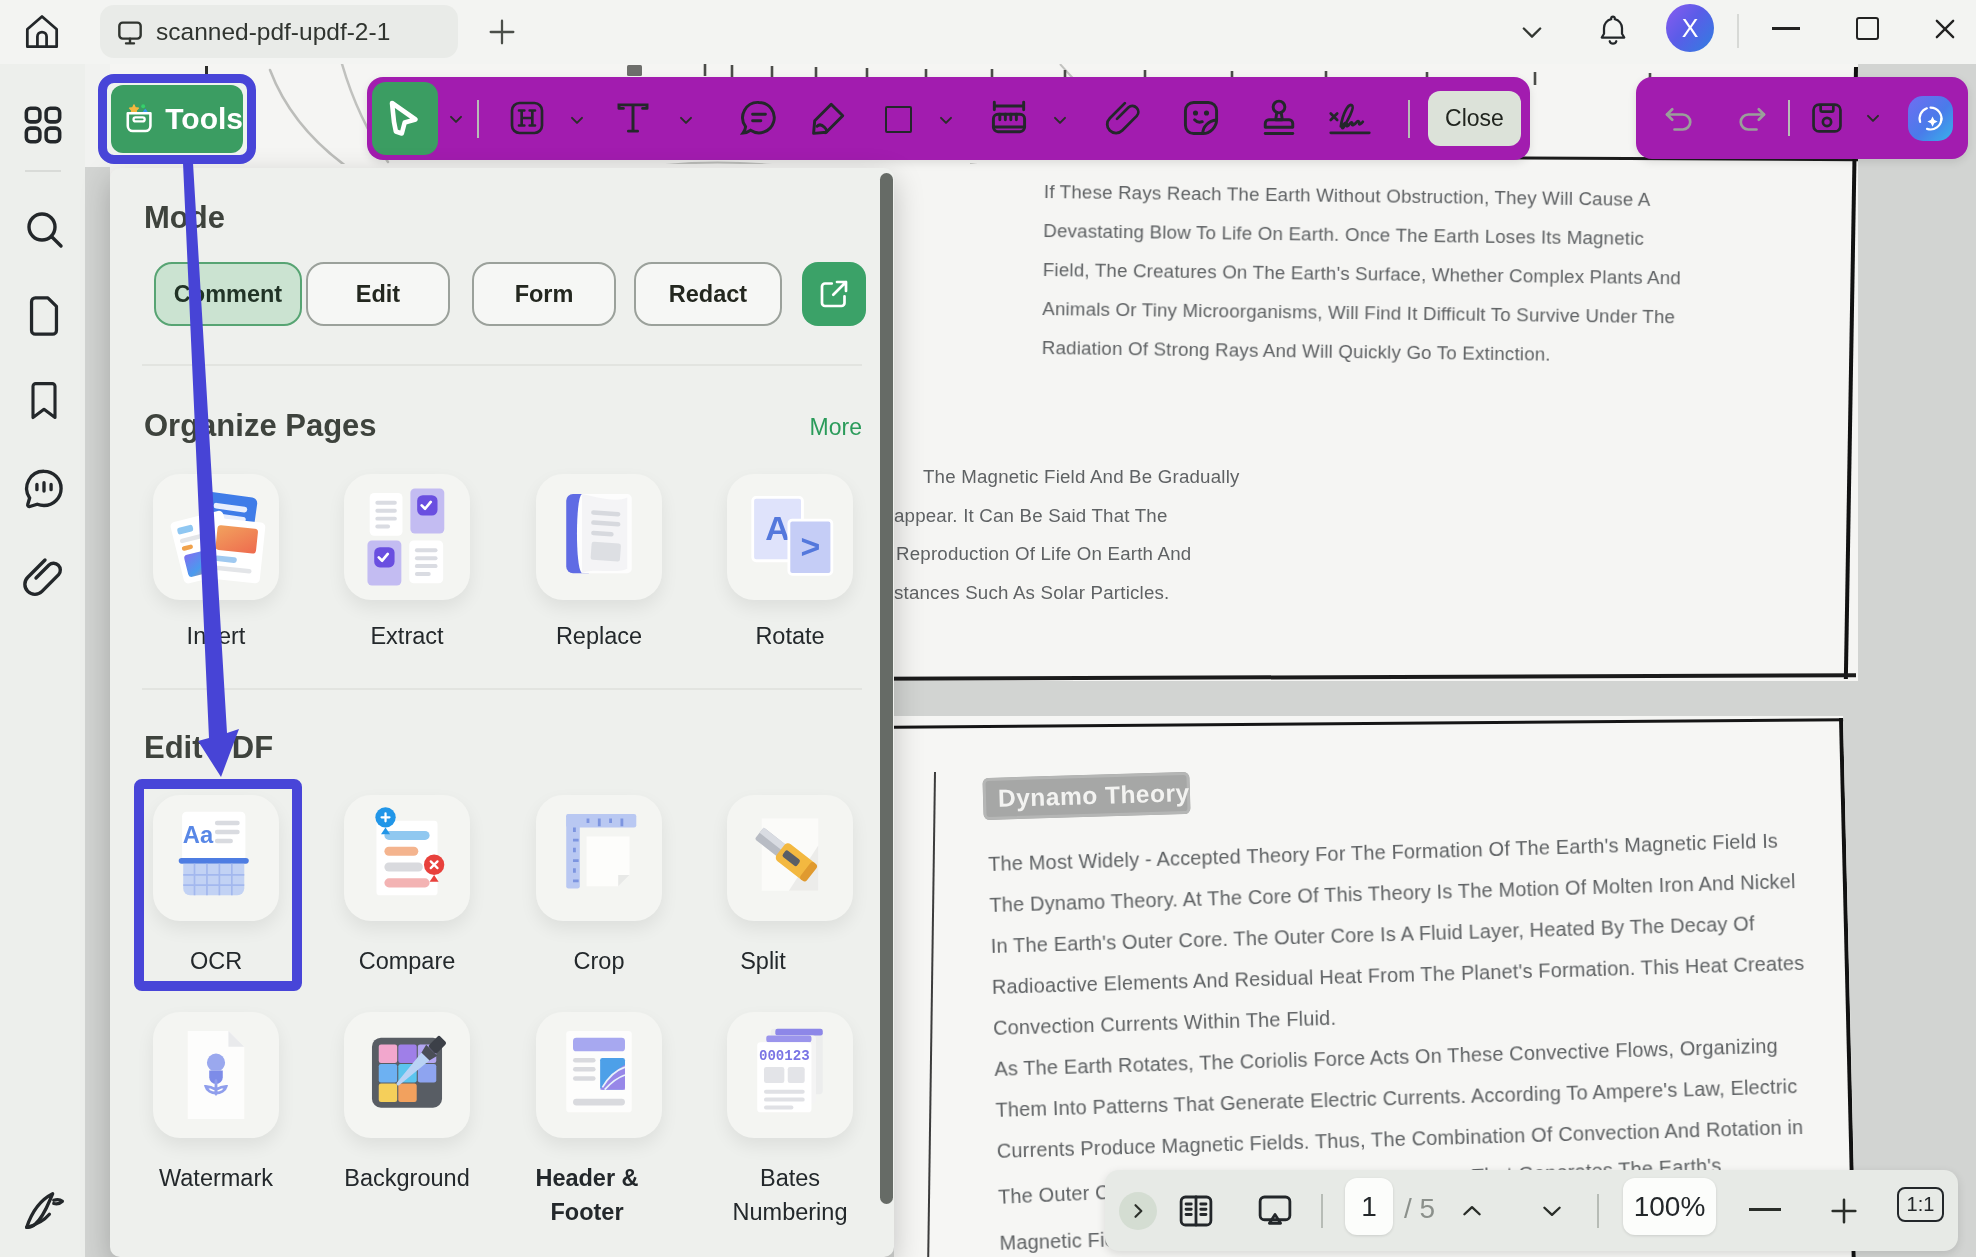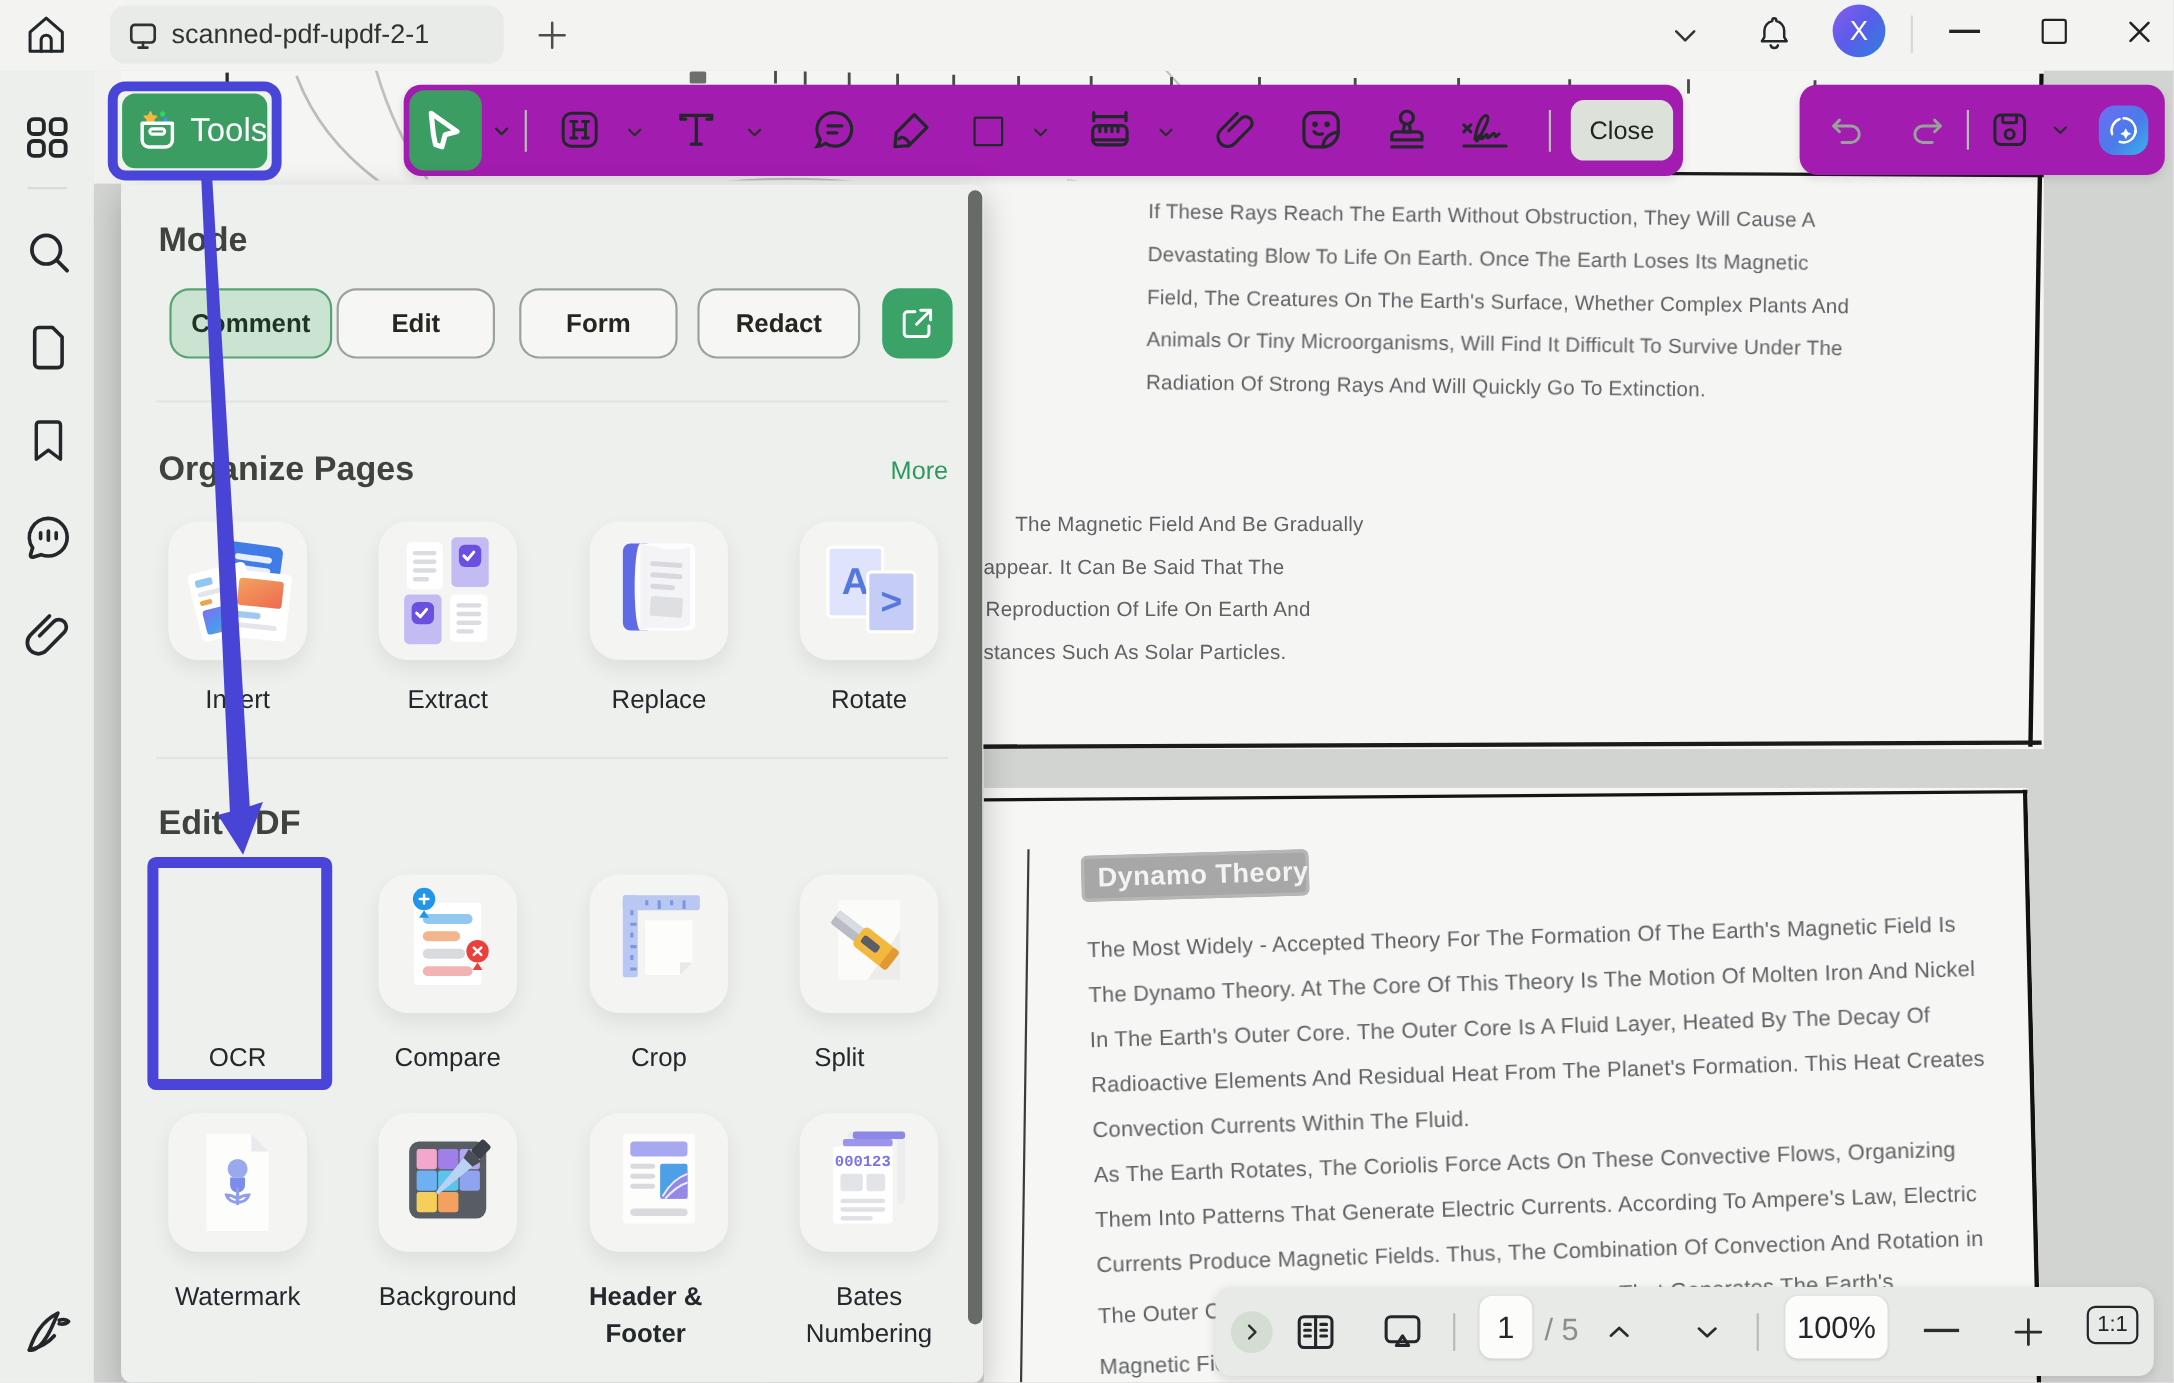--- a/index.html
+++ b/index.html
@@ -25,21 +25,21 @@
   .docline { position:absolute; left:0; white-space:nowrap; color:#5f6264; font-size:18.7px; letter-spacing:0.2px; filter:blur(0.4px); }
 
   
   .pill { background:#a21caf; border-radius:16px; box-shadow:0 3px 8px rgba(0,0,0,0.10); z-index:50; }
   #pill-main { left:367px; top:77px; width:1163px; height:83px; }
   #pill-right { left:1636px; top:77px; width:332px; height:82px; }
 
   
   #toolsbox { left:98px; top:74px; width:158px; height:90px; border:9px solid #4845d8; border-radius:16px; background:#eef3ee; z-index:60; }
   #toolsbtn { left:111px; top:85px; width:132px; height:68px; background:#3b9d62; border-radius:12px; z-index:61; display:flex; align-items:center; }
-  #toolsbtn span { color:#fff; font-size:30px; font-weight:normal; margin-left:8px; }
+  #toolsbtn span { color:#fff; font-size:30px; font-weight:bold; margin-left:8px; }
 
   
   #panel { left:110px; top:168px; width:784px; height:1089px; background:#eef0ed; border-radius:10px; box-shadow:0 10px 30px rgba(0,0,0,0.22); z-index:55; }
   .sect { position:absolute; font-size:31px; font-weight:bold; color:#3e433d; }
   .modebtn { position:absolute; top:94px; height:64px; border-radius:18px; font-size:23.5px; font-weight:bold; color:#23271f; display:flex; align-items:center; justify-content:center; background:#f6f7f5; border:2px solid #9ba19b; }
   #btn-comment { left:44px; width:148px; background:#cbe3d1; border-color:#57a473; color:#213326; }
   #btn-edit { left:196px; width:144px; }
   #btn-form { left:362px; width:144px; }
   #btn-redact { left:524px; width:148px; }
   #btn-share { position:absolute; left:692px; top:94px; width:64px; height:64px; border-radius:16px; background:#3ba268; }
@@ -421,20 +421,33 @@
   </div>
   <div class="clabel" style="left:11px; top:451px;">Insert</div>
   <div class="clabel" style="left:202px; top:451px;">Extract</div>
   <div class="clabel" style="left:394px; top:451px;">Replace</div>
   <div class="clabel" style="left:585px; top:451px;">Rotate</div>
 
   <div class="divider" style="top:520px;"></div>
   <div class="sect" style="left:34px; top:562px;">Edit PDF</div>
   <div id="ocr-outline"></div>
 
+  <div class="card" style="left:43px; top:627px;">
+    
+    <svg width="126" height="126" viewBox="0 0 126 126">
+      <rect x="33" y="22" width="56" height="44" rx="4" fill="#fff"></rect>
+      <text x="47" y="50" font-family="Liberation Sans, sans-serif" font-size="21" fill="#5887e6" text-anchor="middle" font-weight="bold">Aa</text>
+      <rect x="62" y="30" width="22" height="4" rx="2" fill="#d9dbe0"></rect>
+        <rect x="62" y="38" width="22" height="4" rx="2" fill="#d9dbe0"></rect>
+        <rect x="62" y="46" width="16" height="4" rx="2" fill="#d9dbe0"></rect>
+      <rect x="30" y="63" width="62" height="5" rx="2.5" fill="#4e7de2"></rect>
+      <path d="M34 68 h54 v22 a6 6 0 0 1 -6 6 H40 a6 6 0 0 1 -6 -6 Z" fill="#b9cbf5" opacity="0.85"></path>
+      <path d="M44 68 v28 M55 68 v28 M66 68 v28 M77 68 v28 M34 78 h54 M34 87 h54" stroke="#a3b8ee" stroke-width="1.5"></path>
+    </svg>
+  </div>
   <div class="card" style="left:234px; top:627px;">
     
     <svg width="126" height="126" viewBox="0 0 126 126">
       <rect x="36" y="30" width="54" height="66" rx="3" fill="#fff"></rect>
       <rect x="43" y="39" width="40" height="8" rx="4" fill="#90c8f0"></rect>
       <rect x="43" y="53" width="30" height="8" rx="4" fill="#f4b48e"></rect>
       <rect x="43" y="67" width="34" height="8" rx="4" fill="#d9dade"></rect>
       <rect x="43" y="81" width="40" height="8" rx="4" fill="#f3b3b3"></rect>
       <circle cx="44" cy="27" r="9" fill="#2196e8"></circle>
       <path d="M44 36 l-4 6 h8 Z" fill="#2196e8"></path>

